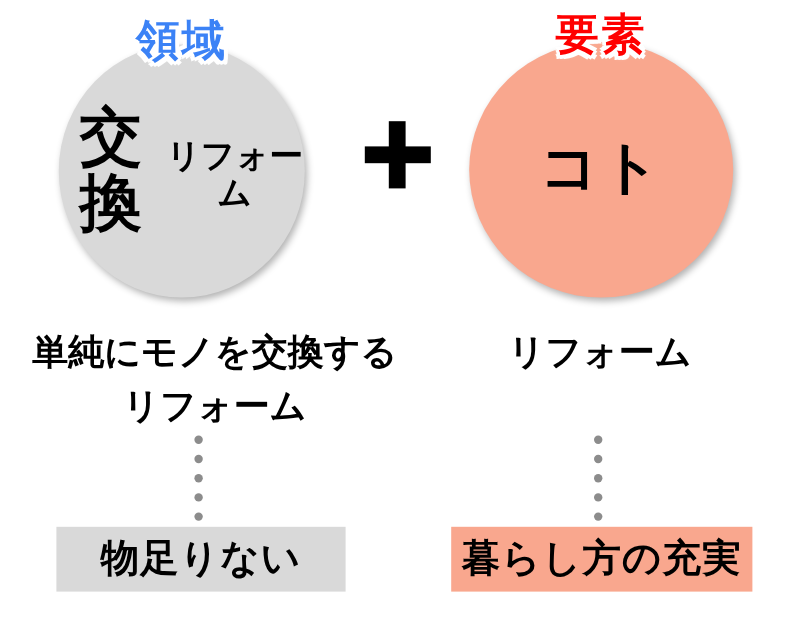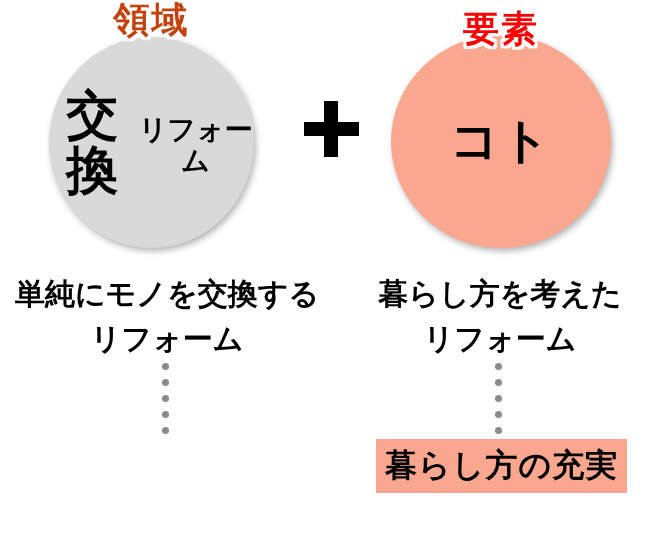--- a/index.html
+++ b/index.html
@@ -63,21 +63,21 @@
     line-height: 1.1;
     z-index: 3;
     letter-spacing: 2px;
     text-shadow:
       -3px -3px 0 #fff,  3px -3px 0 #fff,
       -3px  3px 0 #fff,  3px  3px 0 #fff,
       -3px  0   0 #fff,  3px  0   0 #fff,
        0   -3px 0 #fff,  0    3px 0 #fff,
        0 0 5px #fff;
   }
-  .tag-left  { left: 49px;  top: 0; width: 205px; color: #c2410c; }
+  .tag-left  { left: 49px;  top: 14px; width: 205px; color: #3b82f6; }
   .tag-right { left: 391px; top: 12px; width: 220px; color: #ff0000; font-family: Liberation Mono, monospace; }
 
   
   .plus {
     position: absolute;
     left: 304px; top: 101px;
     width: 55px; height: 56px;
   }
   .plus .bar-h {
     position: absolute;
@@ -100,21 +100,21 @@
   }
 
   
   .caption {
     position: absolute;
     top: 271px;
     text-align: center;
     font-size: 30px;
     line-height: 1.5;
   }
-  .caption-left  { left: 12px;  width: 310px; }
+  .caption-left  { left: 24px;  width: 310px; }
   .caption-right { left: 347px; width: 306px; }
 
   
   .dots {
     position: absolute;
     top: 363px;
     display: flex;
     flex-direction: column;
     align-items: center;
     gap: 9px;
@@ -164,36 +164,36 @@
   <div class="circle circle-right">
     <div class="circle-title circle-title-right">コト</div>
   </div>
 
   <div class="caption caption-left">
     <div>単純にモノを交換する</div>
     <div>リフォーム</div>
   </div>
 
   <div class="caption caption-right">
-    <div>暮らし方を考えた</div>
     <div>リフォーム</div>
   </div>
 
   <div class="dots dots-left">
     <span class="dot"></span>
     <span class="dot"></span>
     <span class="dot"></span>
     <span class="dot"></span>
     <span class="dot"></span>
   </div>
 
   <div class="dots dots-right">
     <span class="dot"></span>
     <span class="dot"></span>
     <span class="dot"></span>
     <span class="dot"></span>
     <span class="dot"></span>
   </div>
 
+  <div class="result-box result-left">物足りない</div>
 
   <div class="result-box result-right">暮らし方の充実</div>
 
 </div>
 
 </body></html>

